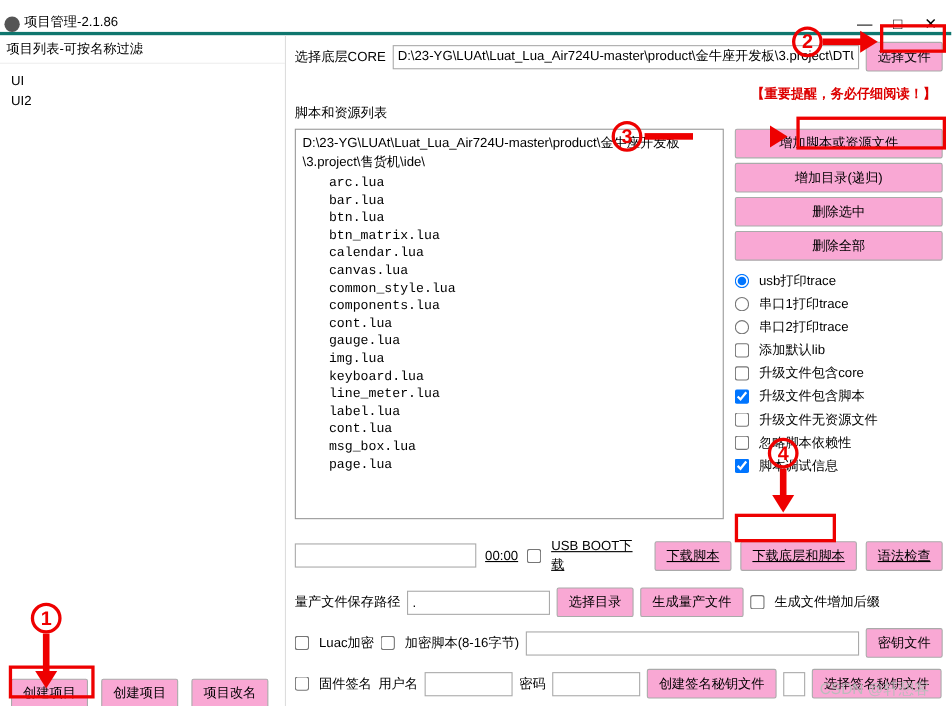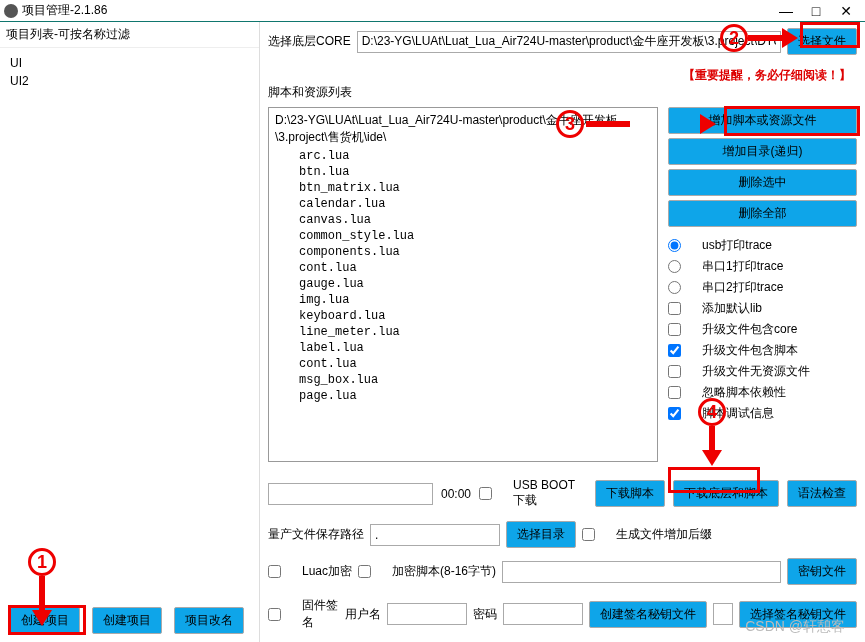--- a/index.html
+++ b/index.html
@@ -1,43 +1,43 @@
 <!DOCTYPE html>
 <html><head>
 <meta charset="utf-8">
 <style>
 * { box-sizing: border-box; font-family: "Microsoft YaHei", Arial, sans-serif; font-size: 12px; }
 body { margin: 0; padding: 0; width: 865px; height: 642px; background: #fff; position: relative; overflow: hidden; }
-.titlebar { height: 22px; display: flex; align-items: center; padding: 0 4px; border-bottom: 1px solid #0f766e; }
+.titlebar { height: 32px; display: flex; align-items: flex-end; padding: 0 4px; border-bottom: 3px solid #0f766e; }
 .titlebar .icon { width: 14px; height: 14px; background: #555; border-radius: 50%; margin-right: 4px; }
 .titlebar .spacer { flex: 1; }
 .winbtn { width: 30px; text-align: center; font-size: 14px; }
 .main { display: flex; height: 620px; }
 .left { width: 260px; border-right: 1px solid #ddd; display: flex; flex-direction: column; }
 .left-head { padding: 4px 6px; border-bottom: 1px solid #eee; }
 .project-list { flex: 1; padding: 6px 0; }
 .project-list div { padding: 2px 10px; }
 .bottom-btns { display: flex; gap: 12px; padding: 8px 10px; }
-.btn { border: 1px solid #aaa; background: #0ea5e9; padding: 4px 10px; cursor: pointer; white-space: nowrap; border-radius: 2px; }
+.btn { border: 1px solid #aaa; background: #f9a8d4; padding: 4px 10px; cursor: pointer; white-space: nowrap; border-radius: 2px; }
 .right { flex: 1; padding: 6px 8px 0 8px; position: relative; }
 .row { display: flex; align-items: center; margin-bottom: 6px; gap: 6px; }
 .lbl { white-space: nowrap; }
 input[type=text] { border: 1px solid #aaa; padding: 2px 4px; height: 22px; }
 .core-path { flex: 1; }
 .notice { color: #d00; font-weight: bold; text-align: right; padding-right: 6px; margin-top: 12px; }
 .mid { display: flex; gap: 10px; }
 .filelist { border: 1px solid #999; width: 390px; height: 355px; overflow: auto; font-size: 12px; padding: 2px; }
 .filelist .root { padding: 2px 4px; }
 .filelist .file { padding: 1px 4px 1px 28px; font-family: Liberation Mono, monospace; }
 .sidebtns { flex: 1; display: flex; flex-direction: column; gap: 4px; }
 .sidebtns .btn { width: 100%; text-align: center; }
 .opts { margin-top: 4px; }
-.opt { display: flex; align-items: center; gap: 21px; padding: 2px 0; }
+.opt { display: flex; align-items: center; gap: 9px; padding: 2px 0; }
 .opt input { margin: 0; }
-.actionrow { display: flex; align-items: center; gap: 8px; margin-top: 14px; }
+.actionrow { display: flex; align-items: center; gap: 8px; margin-top: 14px; text-decoration: underline; }
 .footnote { font-weight: bold; margin-top: 8px; }
 .watermark { position: absolute; right: 20px; bottom: 6px; color: #bbb; font-size: 14px; }
 
 
 .ann { position: absolute; pointer-events: none; }
 .circ { border: 3px solid #e00; border-radius: 50%; color: #e00; display: flex; align-items: center; justify-content: center; font-size: 18px; font-weight: bold; width: 28px; height: 28px; }
 .arrow-right { width: 60px; height: 20px; }
 .arrow-right::before { content:""; position:absolute; left:0; top:7px; width:44px; height:6px; background:#e00; }
 .arrow-right::after { content:""; position:absolute; right:0; top:0; border-left:16px solid #e00; border-top:10px solid transparent; border-bottom:10px solid transparent; }
 .arrow-down { width: 20px; height: 50px; }
@@ -81,20 +81,21 @@
 
     <div class="row">
         <span class="lbl">脚本和资源列表</span>
       </div>
 
     <div class="mid">
       <div class="filelist">
         <div class="root">D:\23-YG\LUAt\Luat_Lua_Air724U-master\product\金牛座开发板\3.project\售货机\ide\</div>
         <div id="files">
             <div class="file">arc.lua</div>
+            <div class="file">bar.lua</div>
             <div class="file">btn.lua</div>
             <div class="file">btn_matrix.lua</div>
             <div class="file">calendar.lua</div>
             <div class="file">canvas.lua</div>
             <div class="file">common_style.lua</div>
             <div class="file">components.lua</div>
             <div class="file">cont.lua</div>
             <div class="file">gauge.lua</div>
             <div class="file">img.lua</div>
             <div class="file">keyboard.lua</div>
@@ -160,20 +161,21 @@
         </label>
       <span class="btn">下载脚本</span>
       <span class="btn">下载底层和脚本</span>
       <span class="btn">语法检查</span>
     </div>
 
     <div class="row" style="margin-top:10px">
       <span class="lbl">量产文件保存路径</span>
       <input type="text" style="width: 130px;" value=".">
       <span class="btn">选择目录</span>
+      <span class="btn">生成量产文件</span>
       <label class="opt">
           <input type="checkbox" style="">
           <span>生成文件增加后缀</span>
         </label>
     </div>
 
     <div class="row" style="margin-top:10px">
       <label class="opt">
           <input type="checkbox" style="">
           <span>Luac加密</span>

